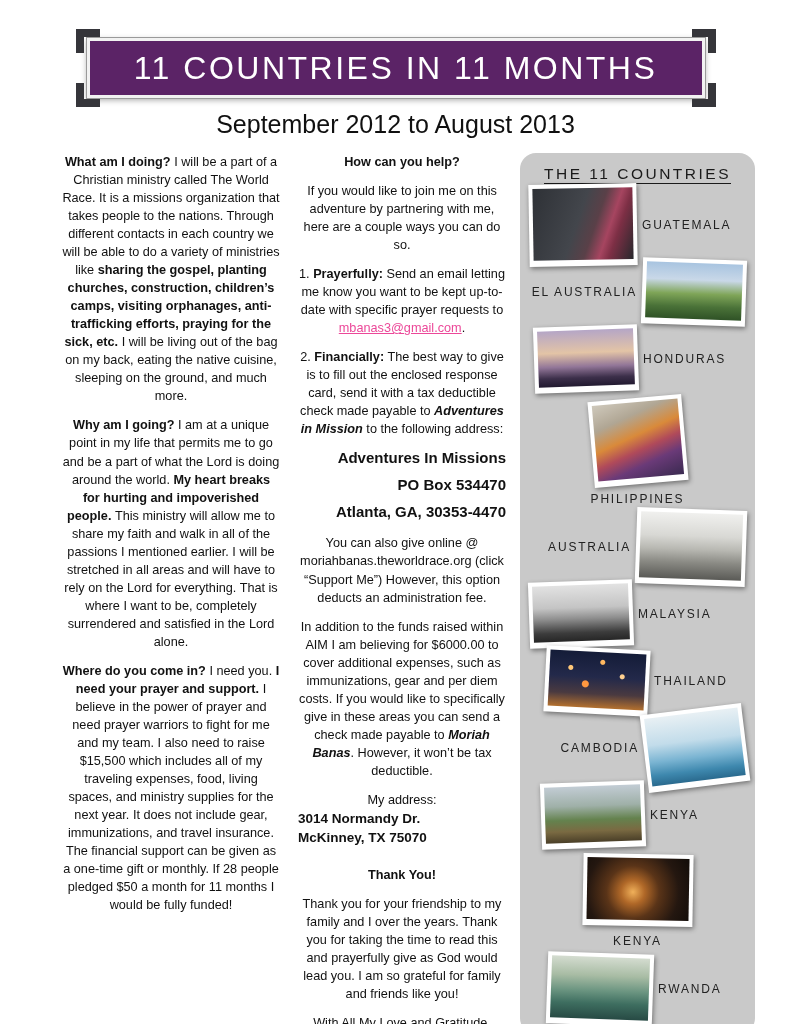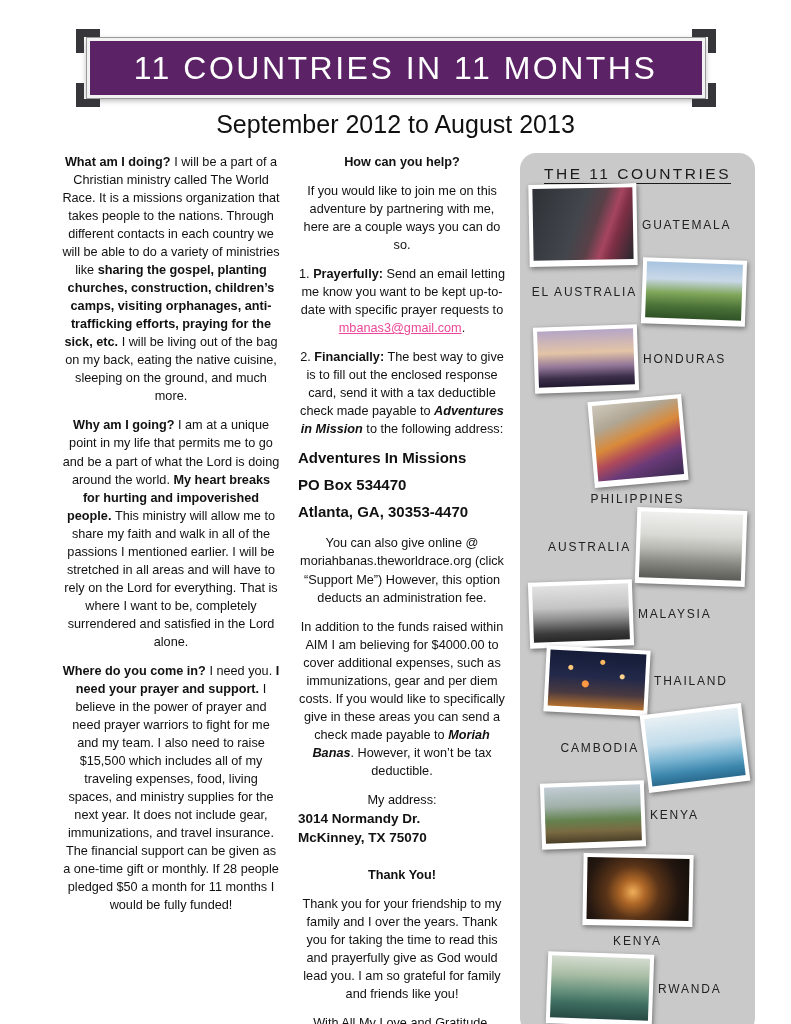--- a/index.html
+++ b/index.html
@@ -40,21 +40,21 @@
   .cols { display: flex; gap: 18px; padding-left: 20px; flex: 1 0 auto; }
   .col-left { width: 218px; }
   .col-mid  { width: 208px; }
 
   .para { font-size: 12.7px; line-height: 1.42; margin-bottom: 11px; text-align: center; }
   .b { font-weight: bold; }
   .i { font-style: italic; }
   .link { color: #ec4899; text-decoration: underline; cursor: pointer; }
 
   .addr-big  { margin: 4px 0 14px; }
-  .addr-big p { font-size: 15px; font-weight: bold; margin-bottom: 10px; }
+  .addr-big p { font-size: 15px; font-weight: bold; margin-bottom: 10px; text-align: right; }
   .addr-small { margin: -4px 0 14px; }
   .addr-small p { font-size: 13.5px; font-weight: bold; line-height: 1.45; }
   .thanks-heading { margin-top: 18px; }
   .closing { margin-bottom: 4px; }
 
   
   .sidebar {
     margin-left: 14px; width: 235px; min-height: 836px;
     background: #c9c9c9; border-radius: 16px;
     padding: 12px 9px 10px;
@@ -132,21 +132,21 @@
           <p class="para b">How can you help?</p>
           <p class="para">If you would like to join me on this adventure by partnering with me, here are a couple ways you can do so.</p>
           <p class="para"><span>1. </span><span class="b">Prayerfully:</span><span> Send an email letting me know you want to be kept up-to-date with specific prayer requests to </span><span class="link">mbanas3@gmail.com</span><span>.</span></p>
           <p class="para"><span>2. </span><span class="b">Financially:</span><span> The best way to give is to fill out the enclosed response card, send it with a tax deductible check made payable to </span><span class="b i">Adventures in Mission</span><span> to the following address:</span></p>
           <div class="addr-big">
             <p>Adventures In Missions</p>
             <p>PO Box 534470</p>
             <p>Atlanta, GA, 30353-4470</p>
           </div>
           <p class="para">You can also give online @ moriahbanas.theworldrace.org (click “Support Me”)  However, this option deducts an administration fee.</p>
-          <p class="para"><span>In addition to the funds raised within AIM I am believing for $4000.00 to cover additional expenses, such as immunizations, gear and per diem costs. If you would like to specifically give in these areas you can send a check made payable to </span><span class="b i">Moriah Banas</span><span>.  However, it won’t be tax deductible.</span></p>
+          <p class="para"><span>In addition to the funds raised within AIM I am believing for $6000.00 to cover additional expenses, such as immunizations, gear and per diem costs. If you would like to specifically give in these areas you can send a check made payable to </span><span class="b i">Moriah Banas</span><span>.  However, it won’t be tax deductible.</span></p>
           <p class="para" style="margin-bottom:4px">My address:</p>
           <div class="addr-small">
             <p>3014 Normandy Dr.</p>
             <p>McKinney, TX 75070</p>
           </div>
           <p class="para b thanks-heading">Thank You!</p>
           <p class="para">Thank you for your friendship to my family and I over the years.  Thank you for taking the time to read this and prayerfully give as God would lead you.  I am so grateful for family and friends like you!</p>
           <p class="para closing">With All My Love and Gratitude,</p>
 
         </div>

